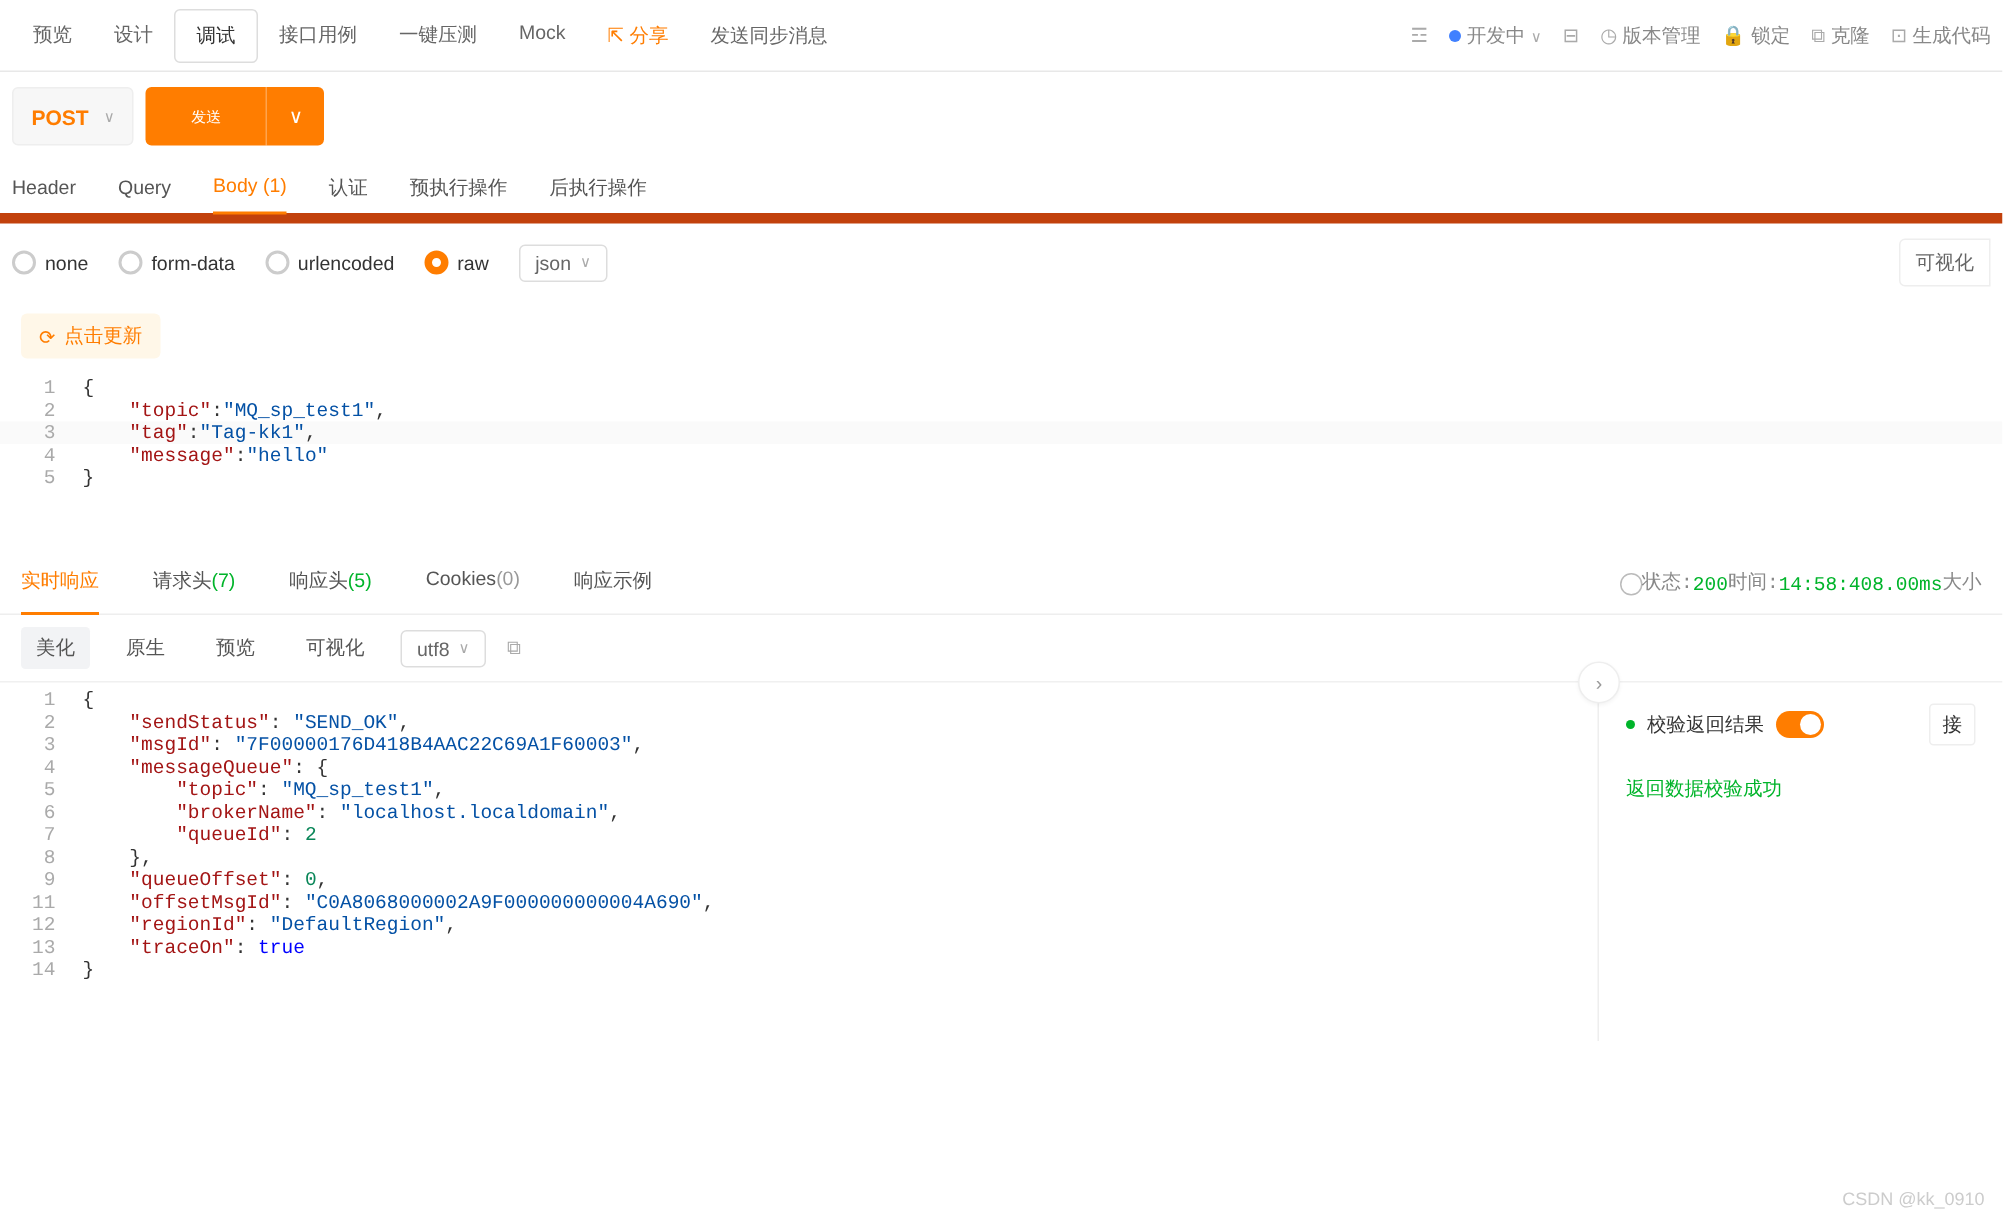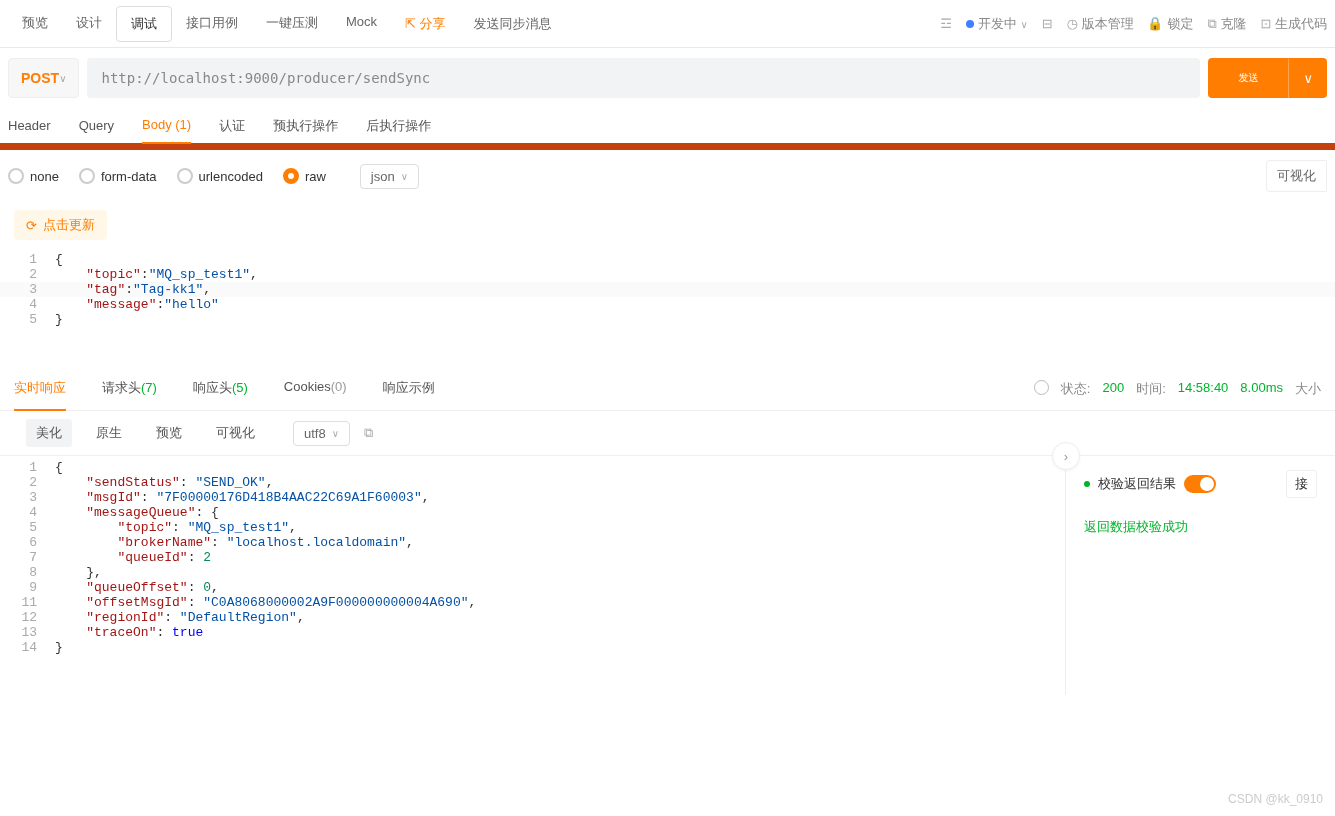--- a/index.html
+++ b/index.html
@@ -4,56 +4,56 @@
 <style>
 * { box-sizing: border-box; margin: 0; padding: 0; }
 body { font-family: -apple-system, "PingFang SC", "Microsoft YaHei", sans-serif; font-size: 13px; color: #333; background: #fff; }
 .top-tabs { display: flex; align-items: center; border-bottom: 1px solid #e8e8e8; padding: 0 8px; height: 48px; }
 .top-tab { padding: 8px 14px; color: #666; cursor: pointer; border-radius: 4px; }
 .top-tab.active { background: #fff; border: 1px solid #ddd; color: #333; text-align: center; }
 .top-tab.share { color: #ff7d00; }
 .top-right { margin-left: auto; display: flex; align-items: center; gap: 14px; color: #888; font-size: 13px; }
 .status-dot { width: 8px; height: 8px; background: #4080ff; border-radius: 50%; display: inline-block; margin-right: 4px; }
 .req-row { display: flex; padding: 10px 8px; gap: 8px; align-items: stretch; }
-.method-sel { display: flex; align-items: center; background: #f7f7f7; border: 1px solid #eee; border-radius: 4px; padding: 0 12px; }
+.method-sel { display: flex; align-items: center; background: #f7f7f7; border: 1px solid #eee; border-radius: 4px; padding: 0 12px; gap: 10px; }
 .method-txt { color: #ff7d00; font-weight: bold; font-size: 14px; }
 .url-input { flex: 1; background: #f2f3f5; border-radius: 4px; padding: 12px 14px; font-family: Consolas, monospace; font-size: 14px; color: #888; }
 .send-btn { background: #ff7d00; color: #fff; border-radius: 4px; display: flex; align-items: center; }
 .send-main { padding: 12px 30px; font-size: 10px; }
 .send-drop { padding: 12px 14px; border-left: 1px solid rgba(255,255,255,0.3); }
 .sub-tabs { display: flex; padding: 0 8px; border-bottom: 7px solid #c2410c; gap: 28px; height: 42px; align-items: center; }
 .sub-tab { color: #555; cursor: pointer; padding-bottom: 10px; padding-top: 10px; }
 .sub-tab.active { color: #ff7d00; border-bottom: 2px solid #ff7d00; }
 .body-fmt { display: flex; padding: 10px 8px; gap: 20px; align-items: center; }
 .radio { display: flex; align-items: flex-end; gap: 6px; cursor: pointer; }
 .radio-dot { width: 16px; height: 16px; border: 2px solid #ccc; border-radius: 50%; }
 .radio.sel .radio-dot { border: 5px solid #ff7d00; }
-.fmt-sel { border: 1px solid #ddd; border-radius: 4px; padding: 4px 10px; display: flex; gap: 6px; align-items: center; color: #666; margin-left: 14px; }
+.fmt-sel { border: 1px solid #ddd; border-radius: 4px; padding: 4px 10px; display: flex; gap: 6px; align-items: center; color: #666; }
 .vis-btn { margin-left: auto; color: #666; border: 1px solid #eee; padding: 6px 10px; border-radius: 4px 0 0 4px; }
 .refresh-bar { padding: 8px 14px; }
 .refresh-btn { background: #fff7e8; color: #ff7d00; padding: 6px 12px; border-radius: 4px; display: inline-flex; gap: 6px; align-items: center; }
 .editor { font-family: Consolas, "Courier New", monospace; font-size: 13px; padding: 4px 0 40px; }
 .editor-line { display: flex; }
 .gutter { width: 55px; text-align: right; padding-right: 18px; color: #aaa; flex-shrink: 0; user-select: none; }
 .code { white-space: pre; }
 .editor-line.hl { background: #fafafa; }
 .brace { color: #333; }
 .key { color: #a31515; }
 .str { color: #0451a5; }
 .num { color: #098658; }
 .kw { color: #0000ff; }
 .punct { color: #333; }
 .resp-tabs { display: flex; border-bottom: 1px solid #eee; padding: 0 14px; gap: 36px; align-items: center; height: 44px; }
 .resp-tab { color: #555; cursor: pointer; padding: 12px 0; }
 .resp-tab.active { color: #ff7d00; border-bottom: 2px solid #ff7d00; }
 .resp-tab .cnt-g { color: #00b42a; }
 .resp-tab .cnt-gr { color: #999; }
-.resp-meta { margin-left: auto; display: flex; gap: 12px; align-items: flex-start; color: #888; font-size: 13px; }
+.resp-meta { margin-left: auto; display: flex; align-items: flex-end; color: #888; font-size: 13px; font-family: Liberation Mono, monospace; }
 .resp-meta .ok { color: #00b42a; }
-.resp-toolbar { display: flex; padding: 8px 26px; gap: 14px; align-items: center; border-bottom: 1px solid #f0f0f0; }
+.resp-toolbar { display: flex; padding: 8px 14px; gap: 14px; align-items: center; border-bottom: 1px solid #f0f0f0; }
 .tb-btn { padding: 5px 10px; color: #555; cursor: pointer; border-radius: 3px; }
 .tb-btn.active { background: #f2f3f5; }
 .resp-body { display: flex; }
 .resp-editor { flex: 1; }
 .resp-side { width: 270px; border-left: 1px solid #eee; padding: 14px 18px; position: relative; }
 .side-collapse { position: absolute; left: -14px; top: -14px; width: 28px; height: 28px; border: 1px solid #eee; border-radius: 50%; background: #fff; display: flex; align-items: center; justify-content: center; color: #999; box-shadow: 0 1px 3px rgba(0,0,0,0.05); }
 .check-row { display: flex; align-items: center; gap: 8px; margin-bottom: 20px; }
 .toggle { width: 32px; height: 18px; background: #ff7d00; border-radius: 10px; position: relative; }
 .toggle::after { content: ""; position: absolute; right: 2px; top: 2px; width: 14px; height: 14px; background: #fff; border-radius: 50%; }
 .ok-dot { width: 6px; height: 6px; background: #00b42a; border-radius: 50%; }
@@ -89,21 +89,20 @@
     <span><span class="icon-stub">⧉</span> <span>克隆</span></span>
     <span><span class="icon-stub">⊡</span> <span>生成代码</span></span>
   </div>
 </div>
 
 <div class="req-row">
   <div class="method-sel">
     <span class="method-txt">POST</span>
     <span class="chev">∨</span>
   </div>
-  <div class="url-input">http://localhost:9000/producer/sendSync</div>
   <div class="send-btn">
     <div class="send-main">发送</div>
     <div class="send-drop">∨</div>
   </div>
 </div>
 
 <div class="sub-tabs" id="sub-tabs">
     <span class="sub-tab">Header</span>
     <span class="sub-tab">Query</span>
     <span class="sub-tab active">Body (1)</span>

